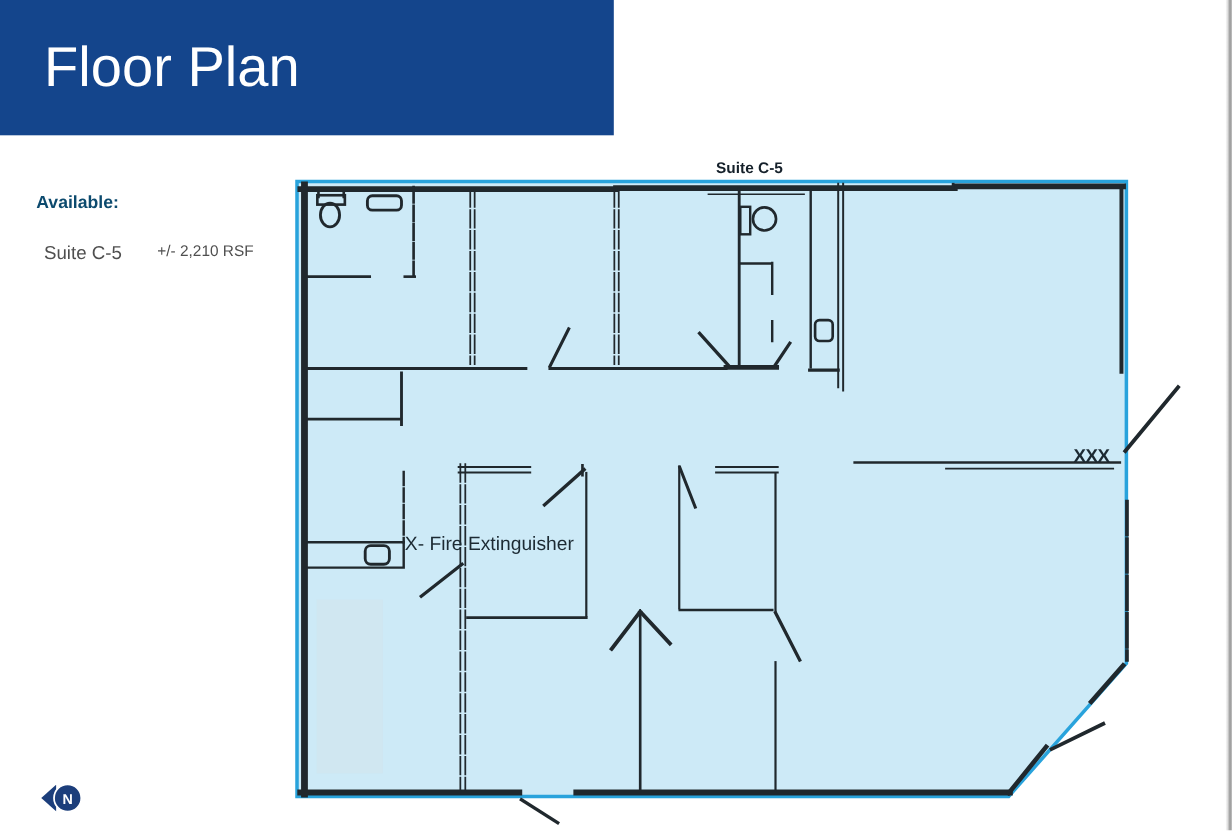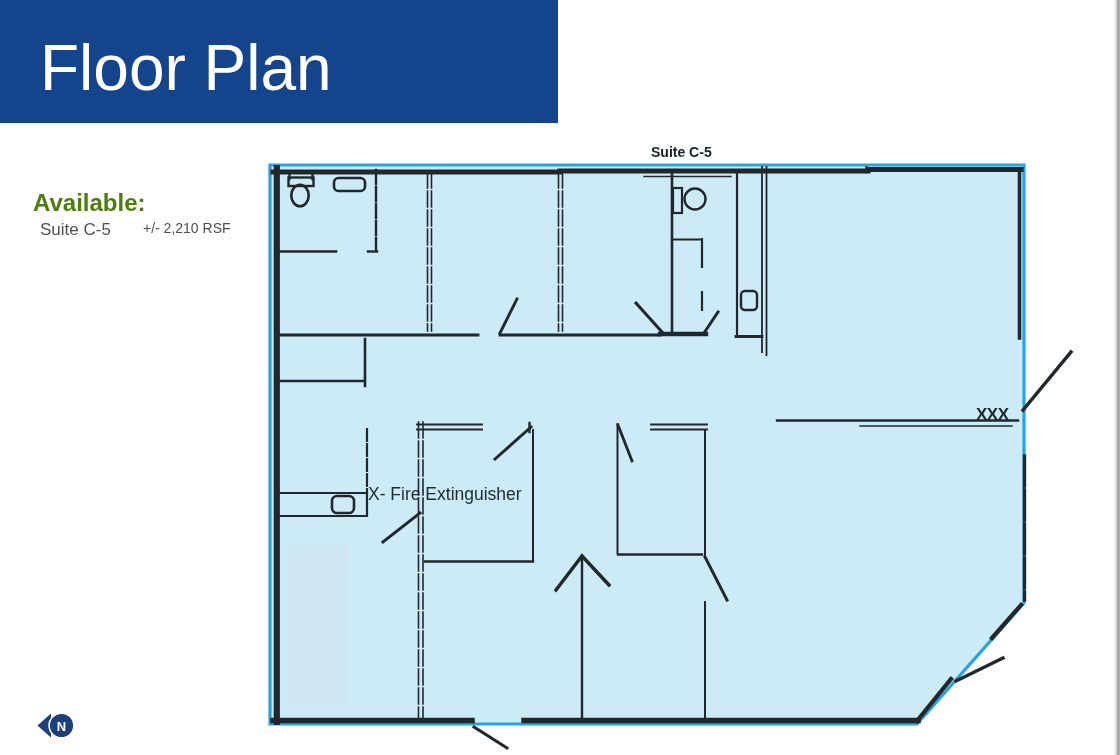--- a/index.html
+++ b/index.html
@@ -5,23 +5,23 @@
   html,body{margin:0;padding:0;}
   body{width:1120px;height:755px;position:relative;overflow:hidden;
        font-family:"Liberation Sans",sans-serif;background:#ffffff;}
   .abs{position:absolute;}
 </style>
 </head>
 <body>
 
 <div class="abs" style="left:0;top:0;width:558px;height:123px;background:#14458c;"></div>
 
-<div class="abs" style="left:40px;top:31px;color:#ffffff;font-size:64px;font-weight:400;">Floor Plan</div>
+<div class="abs" style="left:40px;top:31px;color:#ffffff;font-size:51px;font-weight:400;">Floor Plan</div>
 
-<div class="abs" style="left:33px;top:189px;color:#4d7c0f;font-size:24px;font-weight:700;">Available:</div>
+<div class="abs" style="left:33px;top:176px;color:#0c4a6e;font-size:16px;font-weight:700;">Available:</div>
 
 <div class="abs" style="left:40px;top:220px;color:#4f4f4f;font-size:17px;">Suite C-5</div>
 
 <div class="abs" style="left:143px;top:220px;color:#4f4f4f;font-size:14px;">+/- 2,210 RSF</div>
 
 <div class="abs" style="left:651px;top:144px;color:#15202a;font-size:14px;font-weight:700;">Suite C-5</div>
 
 <div class="abs" style="left:1114px;top:0;width:6px;height:755px;background:linear-gradient(90deg,#ffffff 0%,#dddddd 35%,#9f9f9f 65%,#a3a3a3 85%,#cccccc 100%);"></div>
 
 <svg class="abs" style="left:0;top:0;" width="1120" height="755" viewBox="0 0 1120 755">

